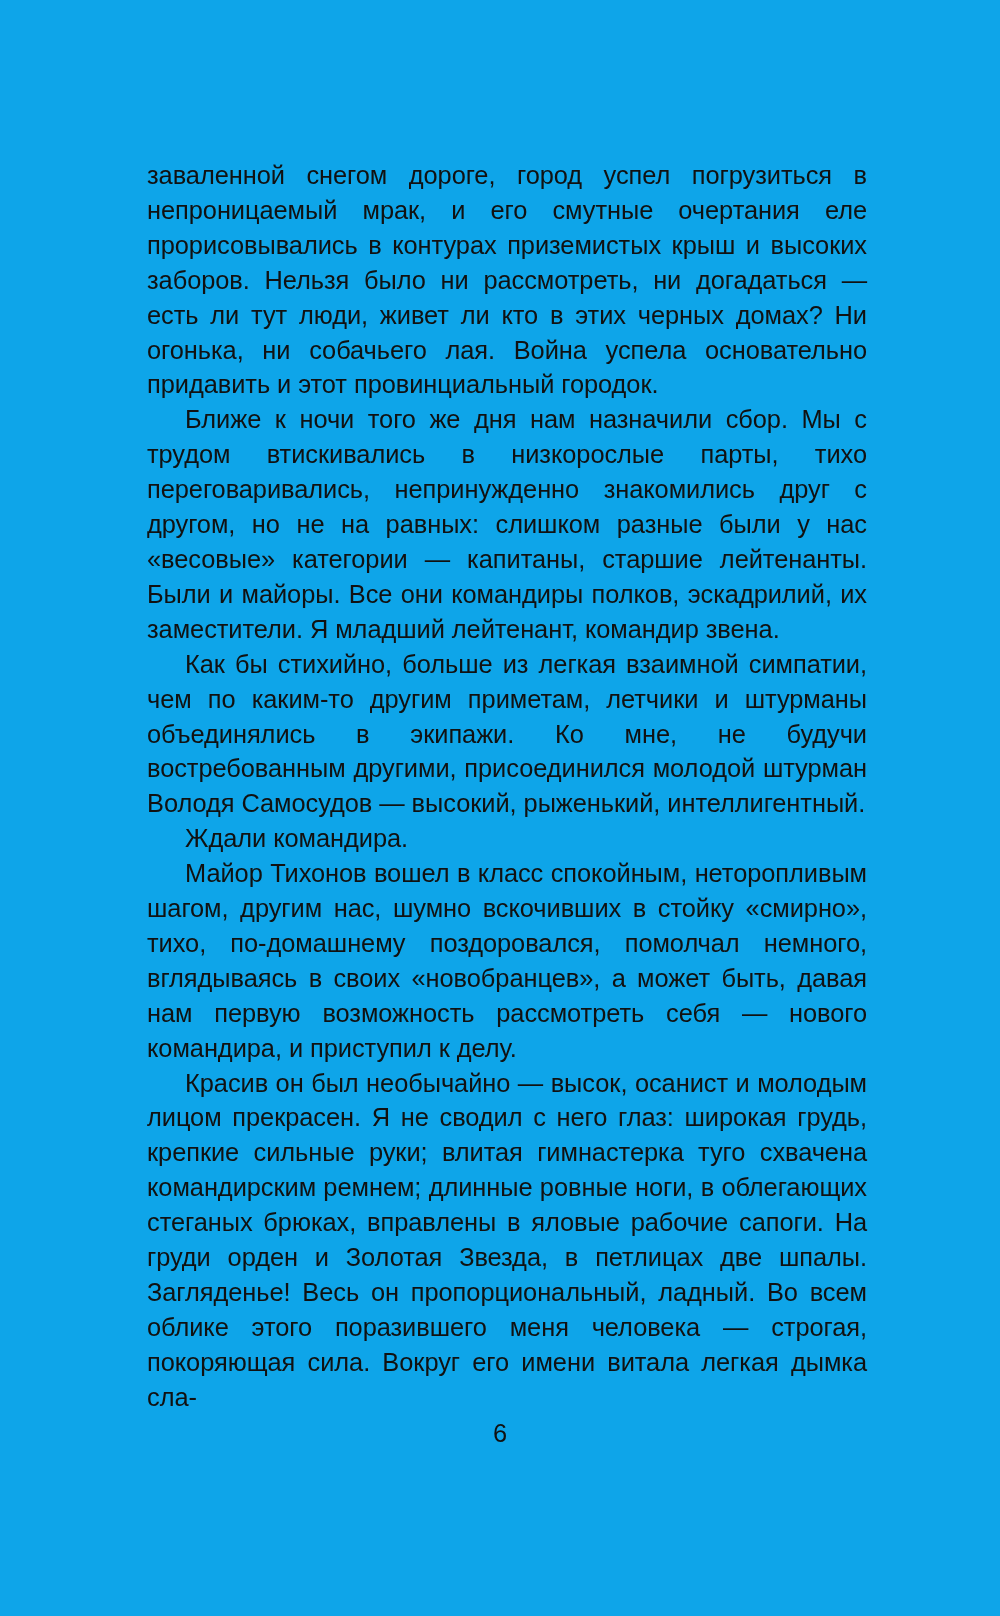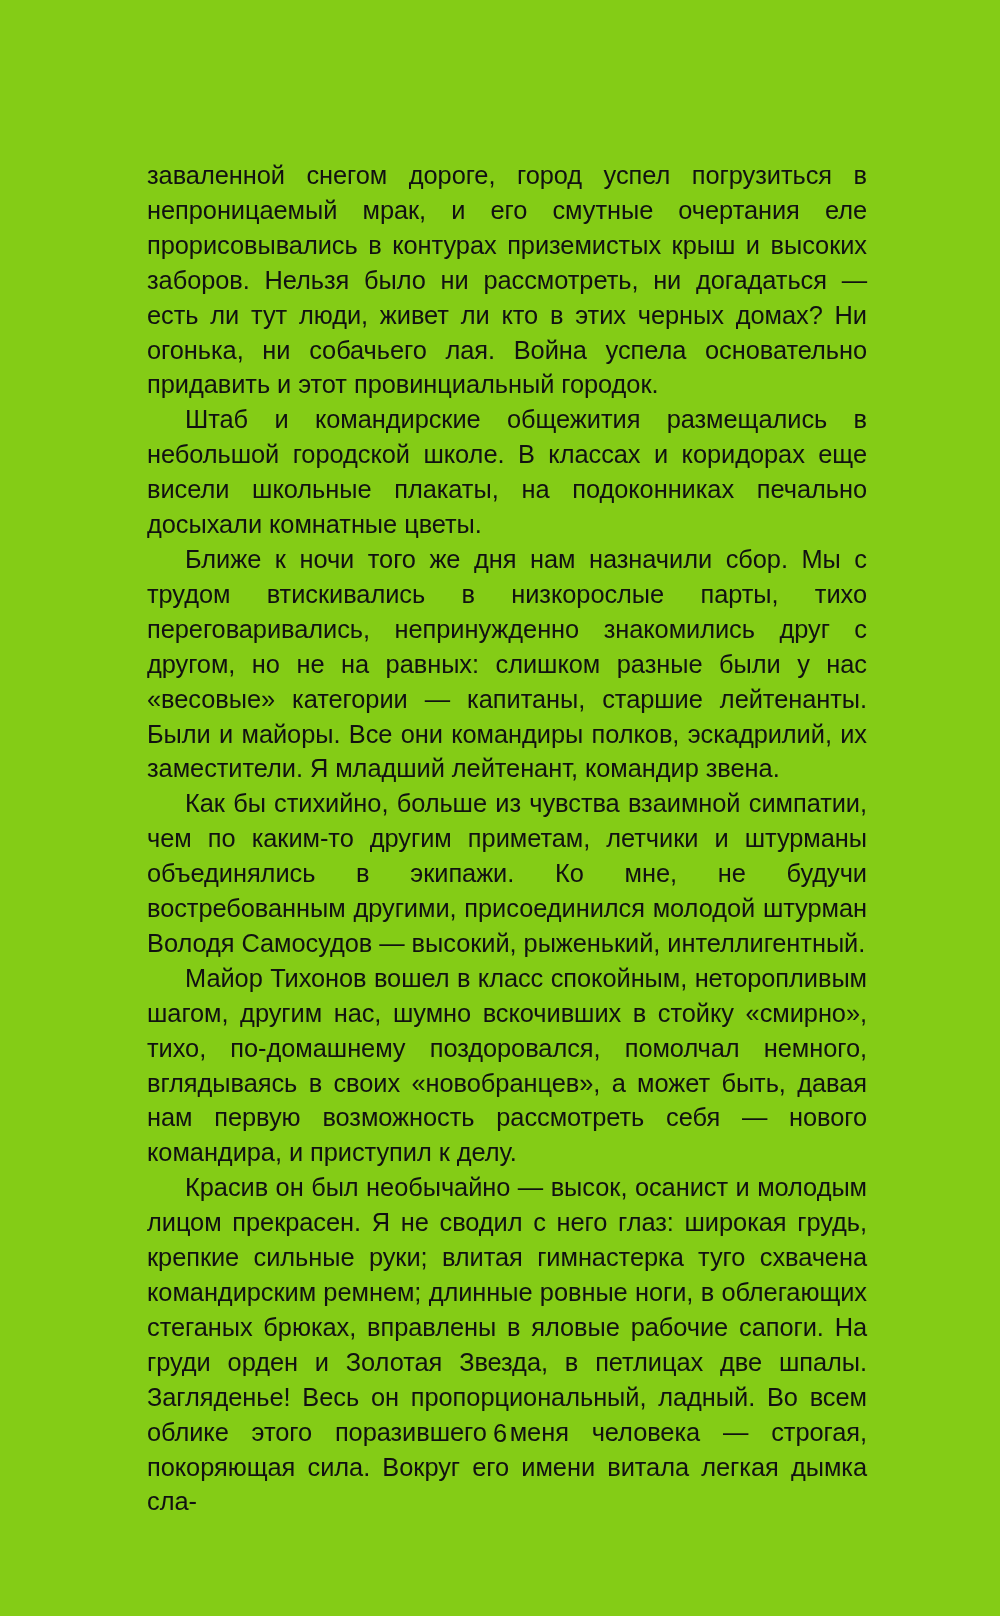--- a/index.html
+++ b/index.html
@@ -15,21 +15,21 @@
     color: #111111;
     overflow: hidden;
   }
 
   #book-page {
     position: absolute;
     left: 0;
     top: 0;
     width: 1000px;
     height: 1616px;
-    background: #84cc16;
+    background: #0ea5e9;
   }
 
   #text-column {
     position: absolute;
     left: 147px;
     top: 158px;
     width: 720px;
   }
 
   .para {
@@ -72,26 +72,26 @@
 </style>
 </head>
 <body>
 
 <div id="book-page">
 
   <div id="text-column">
 
     <p class="para no-stretch">заваленной снегом дороге, город успел погрузиться в непроницаемый мрак, и его смутные очертания еле прорисовывались в контурах приземистых крыш и высоких заборов. Нельзя было ни рассмотреть, ни догадаться — есть ли тут люди, живет ли кто в этих черных домах? Ни огонька, ни собачьего лая. Война успела основательно придавить и этот провинциальный городок.</p>
 
-    <p class="para indent no-stretch">Штаб и командирские общежития размещались в небольшой городской школе. В классах и коридорах еще висели школьные плакаты, на подоконниках печально досыхали комнатные цветы.</p>
 
     <p class="para indent no-stretch">Ближе к ночи того же дня нам назначили сбор. Мы с трудом втискивались в низкорослые парты, тихо переговаривались, непринужденно знакомились друг с другом, но не на равных: слишком разные были у нас «весовые» категории — капитаны, старшие лейтенанты. Были и майоры. Все они командиры полков, эскадрилий, их заместители. Я младший лейтенант, командир звена.</p>
 
-    <p class="para indent no-stretch">Как бы стихийно, больше из чувства взаимной симпатии, чем по каким-то другим приметам, летчики и штурманы объединялись в экипажи. Ко мне, не будучи востребованным другими, присоединился молодой штурман Володя Самосудов — высокий, рыженький, интеллигентный.</p>
+    <p class="para indent no-stretch">Как бы стихийно, больше из легкая взаимной симпатии, чем по каким-то другим приметам, летчики и штурманы объединялись в экипажи. Ко мне, не будучи востребованным другими, присоединился молодой штурман Володя Самосудов — высокий, рыженький, интеллигентный.</p>
 
+    <p class="para indent no-stretch">Ждали командира.</p>
 
     <p class="para indent no-stretch">Майор Тихонов вошел в класс спокойным, неторопливым шагом, другим нас, шумно вскочивших в стойку «смирно», тихо, по-домашнему поздоровался, помолчал немного, вглядываясь в своих «новобранцев», а может быть, давая нам первую возможность рассмотреть себя — нового командира, и приступил к делу.</p>
 
     <p class="para indent no-stretch">Красив он был необычайно — высок, осанист и молодым лицом прекрасен. Я не сводил с него глаз: широкая грудь, крепкие сильные руки; влитая гимнастерка туго схвачена командирским ремнем; длинные ровные ноги, в облегающих стеганых брюках, вправлены в яловые рабочие сапоги. На груди орден и Золотая Звезда, в петлицах две шпалы. Загляденье! Весь он пропорциональный, ладный. Во всем облике этого поразившего меня человека — строгая, покоряющая сила. Вокруг его имени витала легкая дымка сла-</p>
 
   </div>
 
   <div id="page-number">6</div>
 
 </div>

